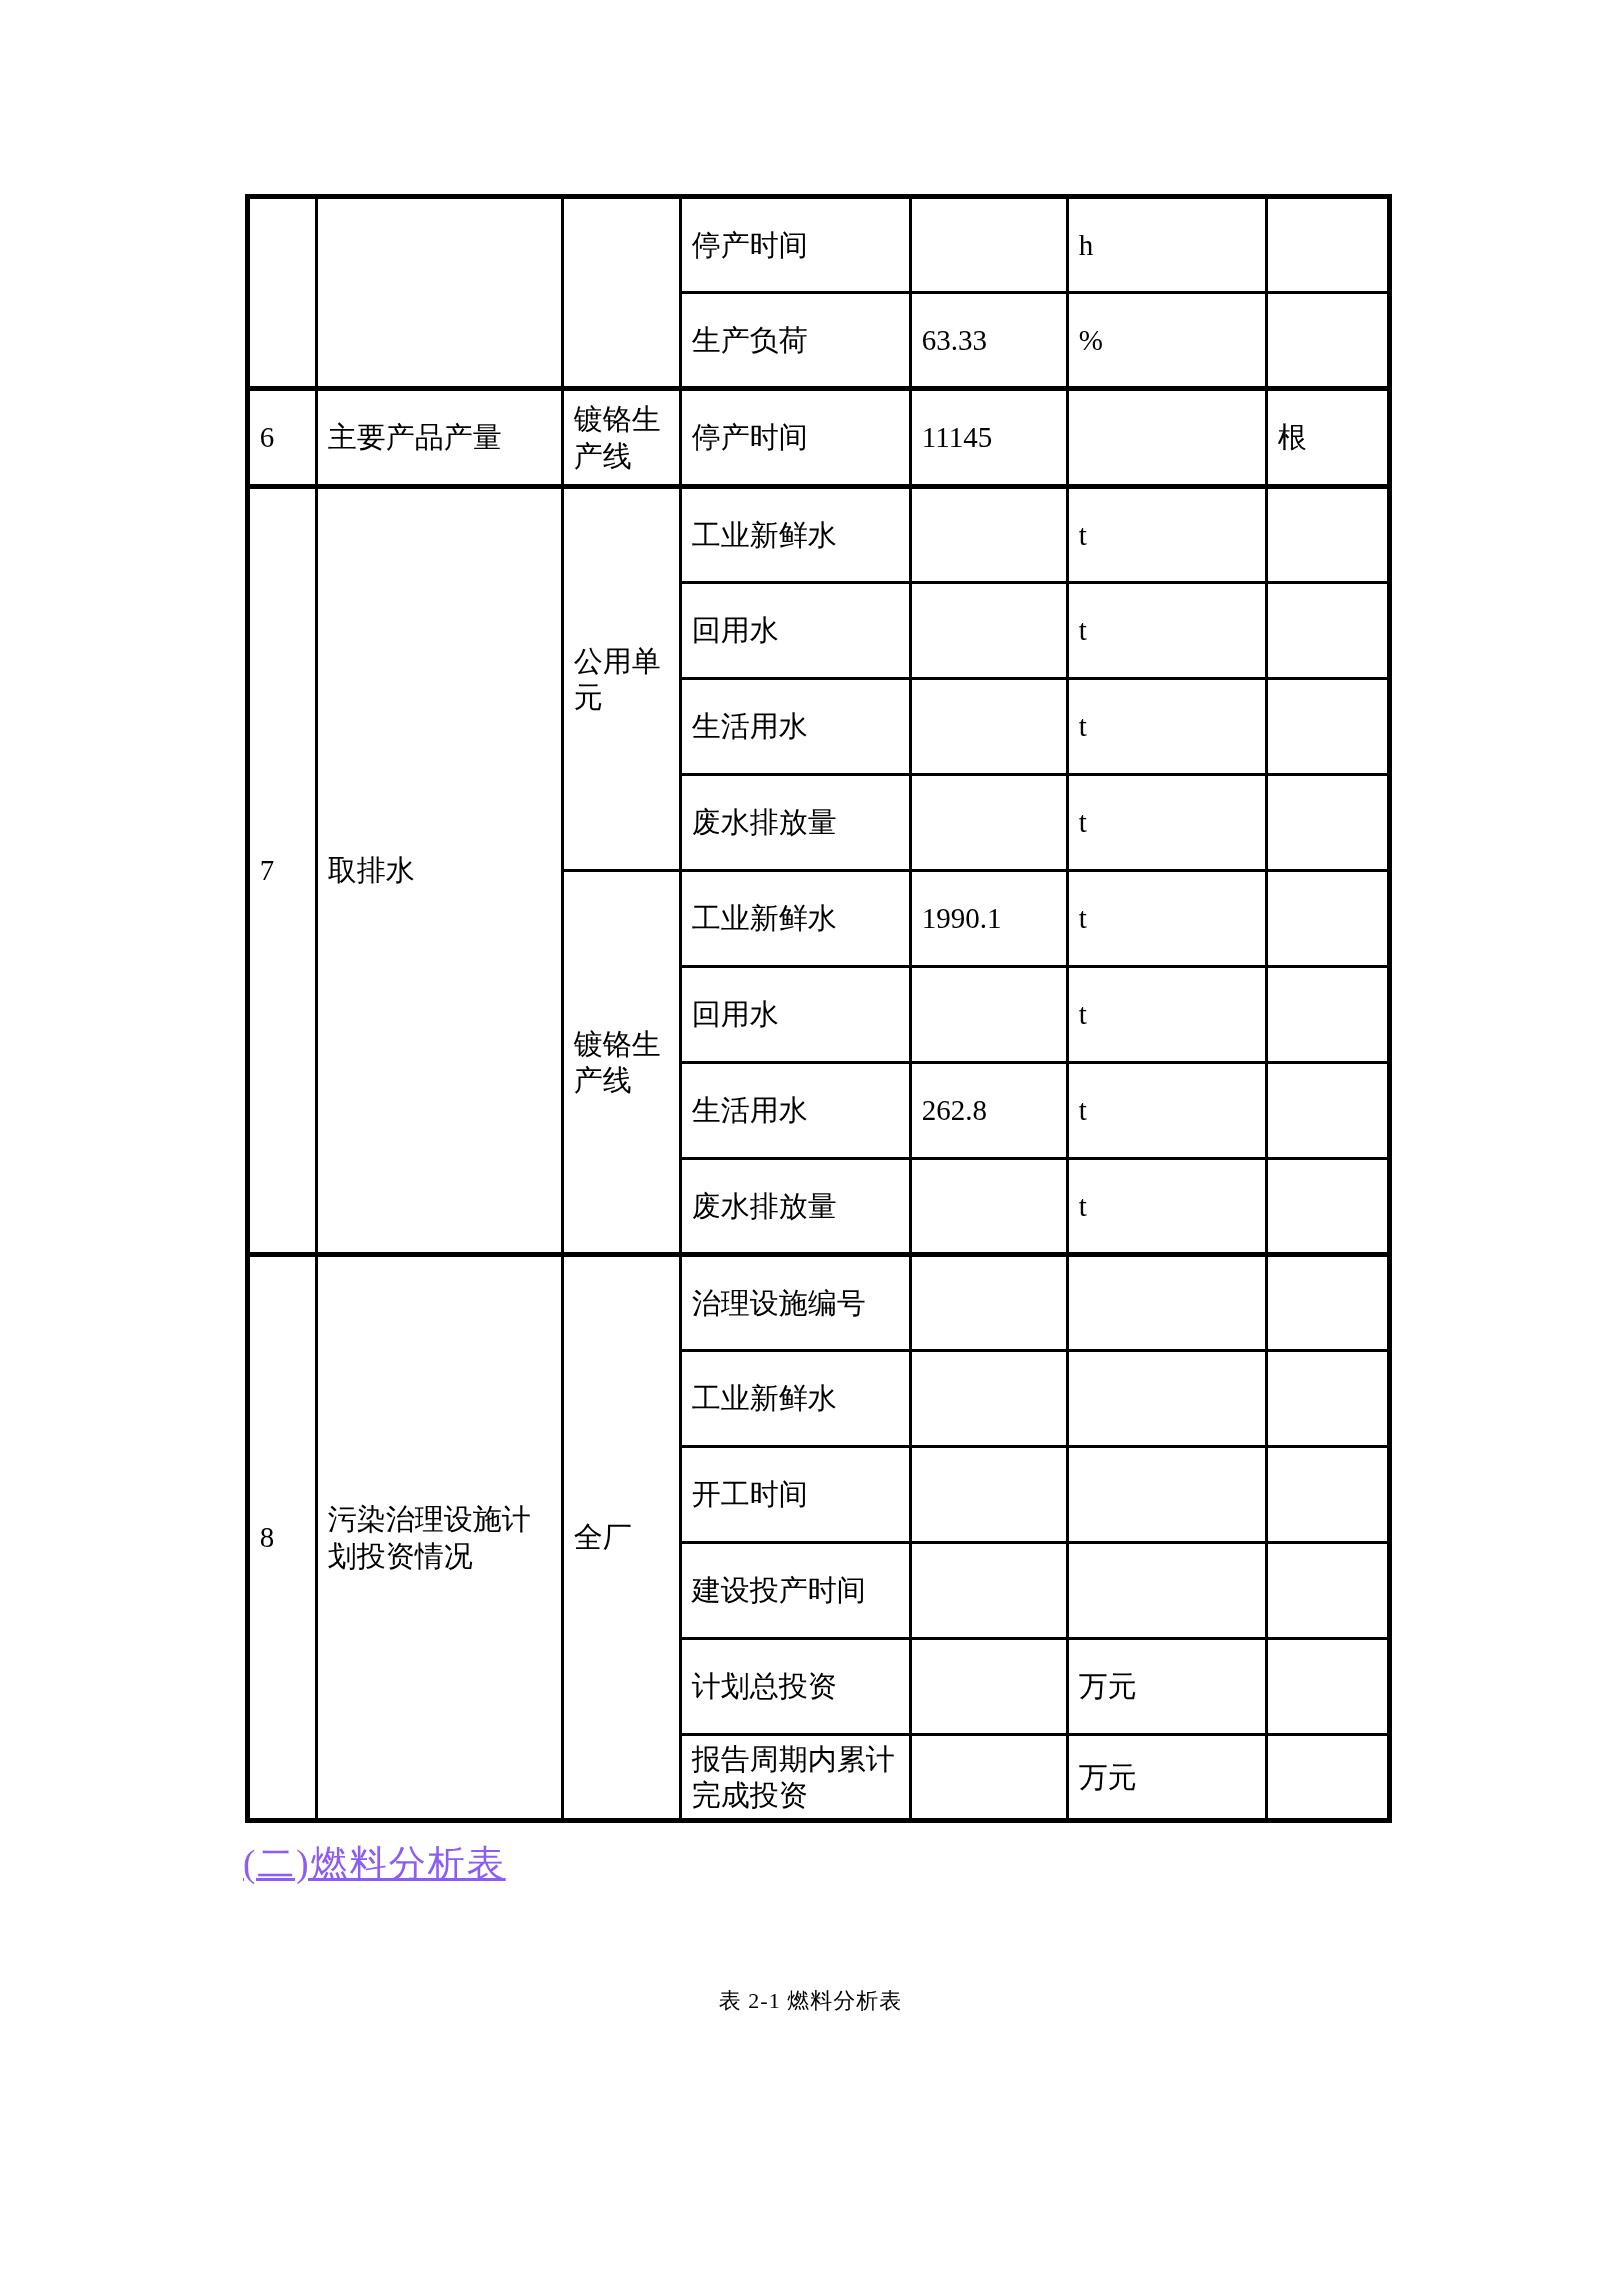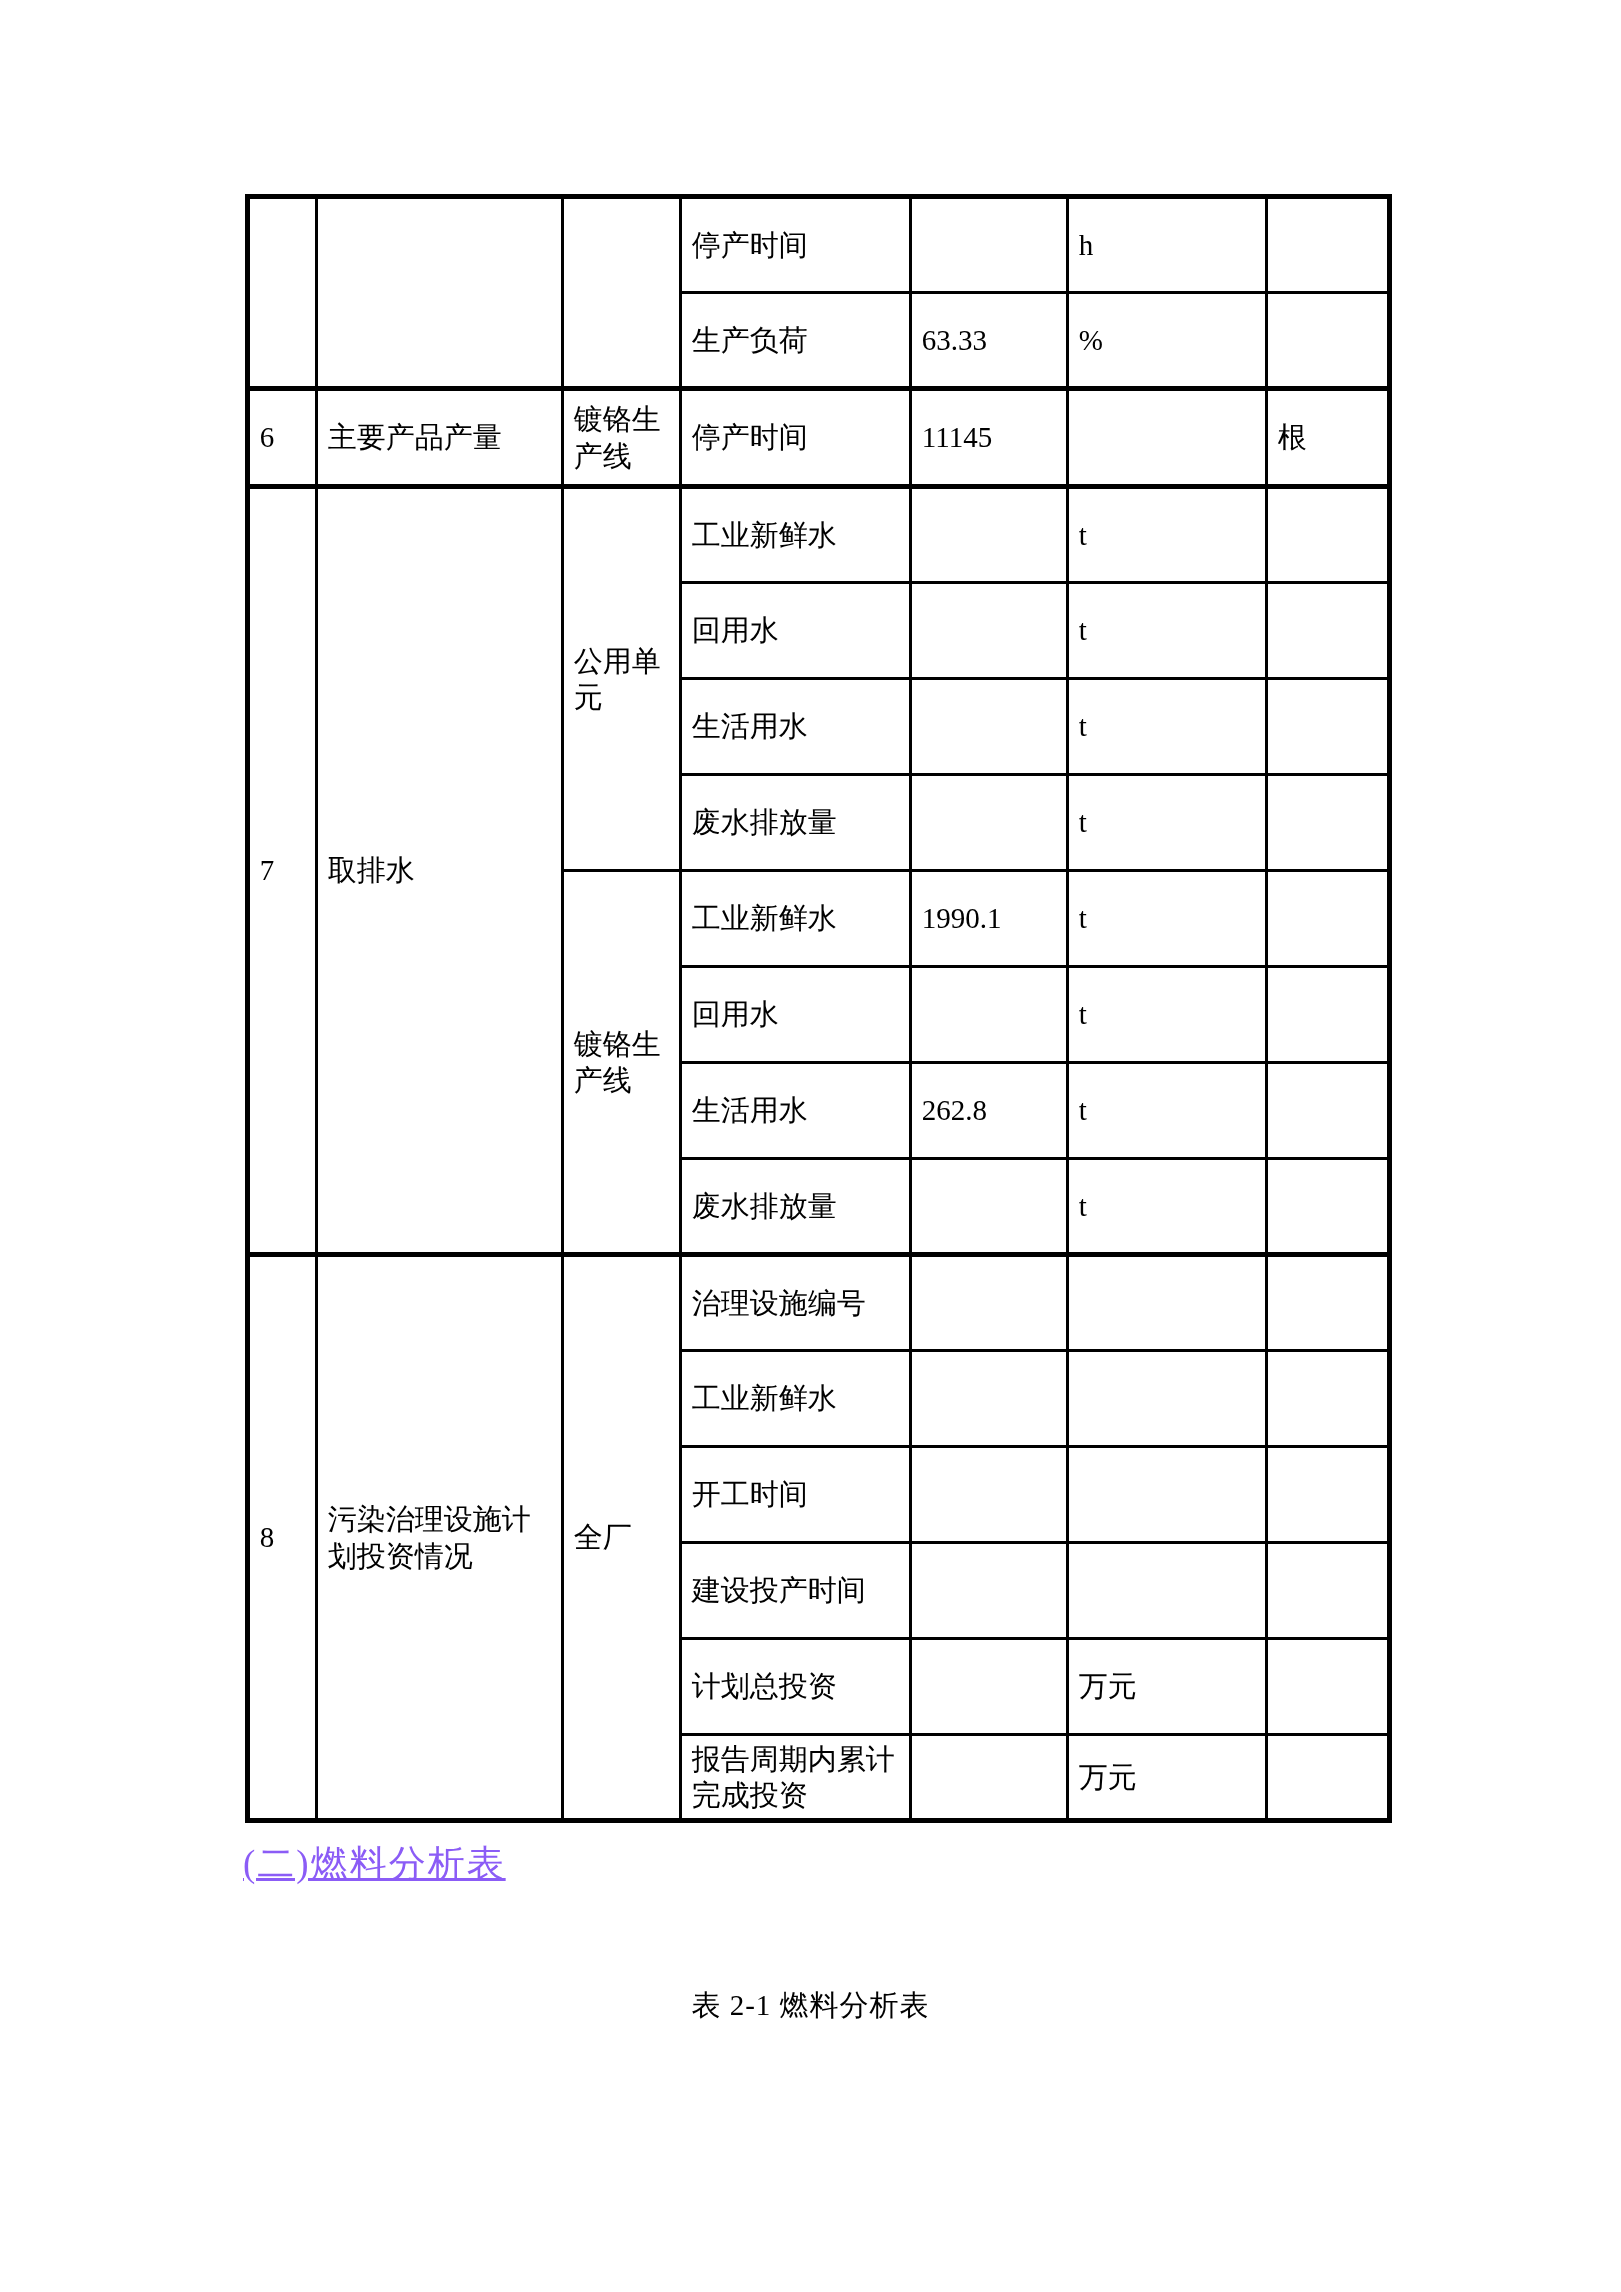--- a/index.html
+++ b/index.html
@@ -30,21 +30,21 @@
   table.report tr.sec td{border-top-width:5.9px;}
   td.num{text-align:center;padding:2px;}
   td.group{padding-left:9.8px;}
 
   .heading{
     position:absolute;left:243px;top:1842px;width:980px;
     font-size:37px;line-height:1.2;letter-spacing:2px;color:#8b5cf6;text-decoration:underline;
   }
   .caption{
     position:absolute;left:0;top:1986px;width:1621px;
-    text-align:center;font-size:29px;letter-spacing:1px;color:#000;
+    text-align:center;font-size:22px;letter-spacing:1px;color:#000;
   }
 </style>
 </head>
 <body>
 
 <div class="page">
 
   <table class="report">
     <colgroup>
       <col style="width:69px">

